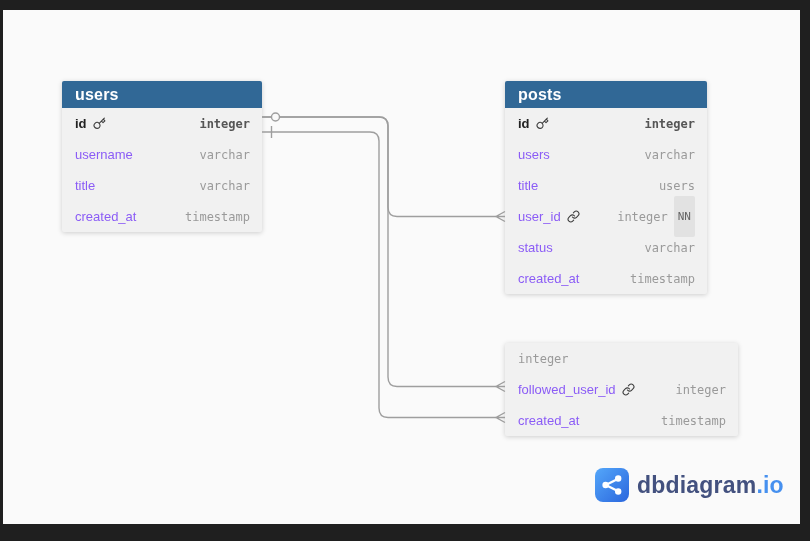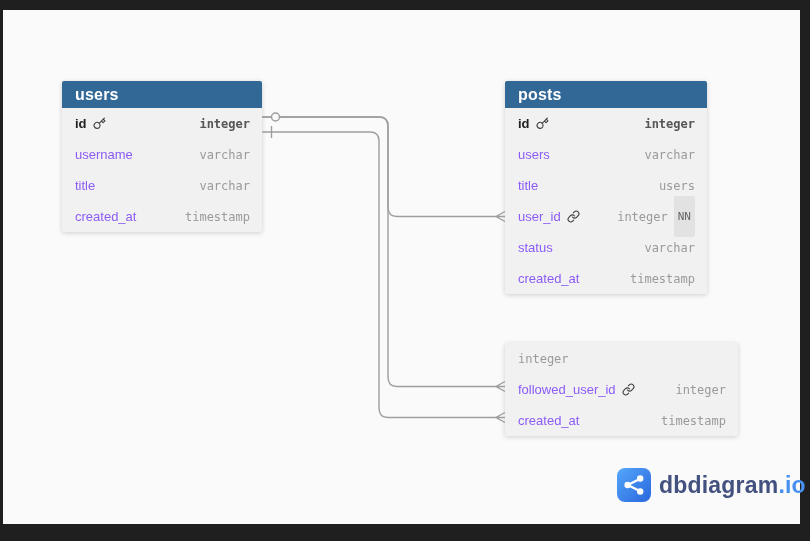--- a/index.html
+++ b/index.html
@@ -44,21 +44,21 @@
     font-size:12px; color:#9a9a9a;
   }
   .field-row.pk .field-type-wrap { font-weight:bold; color:#555555; }
   .badge {
     background:#e2e2e2; color:#666666;
     font-size:11px; line-height:17px; padding:12px 4px;
     border-radius:2px; font-family:"DejaVu Sans Mono", monospace;
   }
   .field-icon { display:inline-flex; color:#3d3d3d; }
   .watermark {
-    position:absolute; left:617px; top:468px; z-index:3;
+    position:absolute; left:595px; top:468px; z-index:3;
     display:flex; align-items:center; gap:8px;
   }
   .wm-icon {
     width:34px; height:34px; border-radius:8px;
     background:linear-gradient(135deg,#54a7fa 0%,#2a66dd 100%);
     display:flex; align-items:center; justify-content:center;
   }
   .wm-text { font-size:23px; font-weight:bold; color:#43517f; letter-spacing:.2px; }
   .wm-text .io { color:#4690ef; }
 </style>

